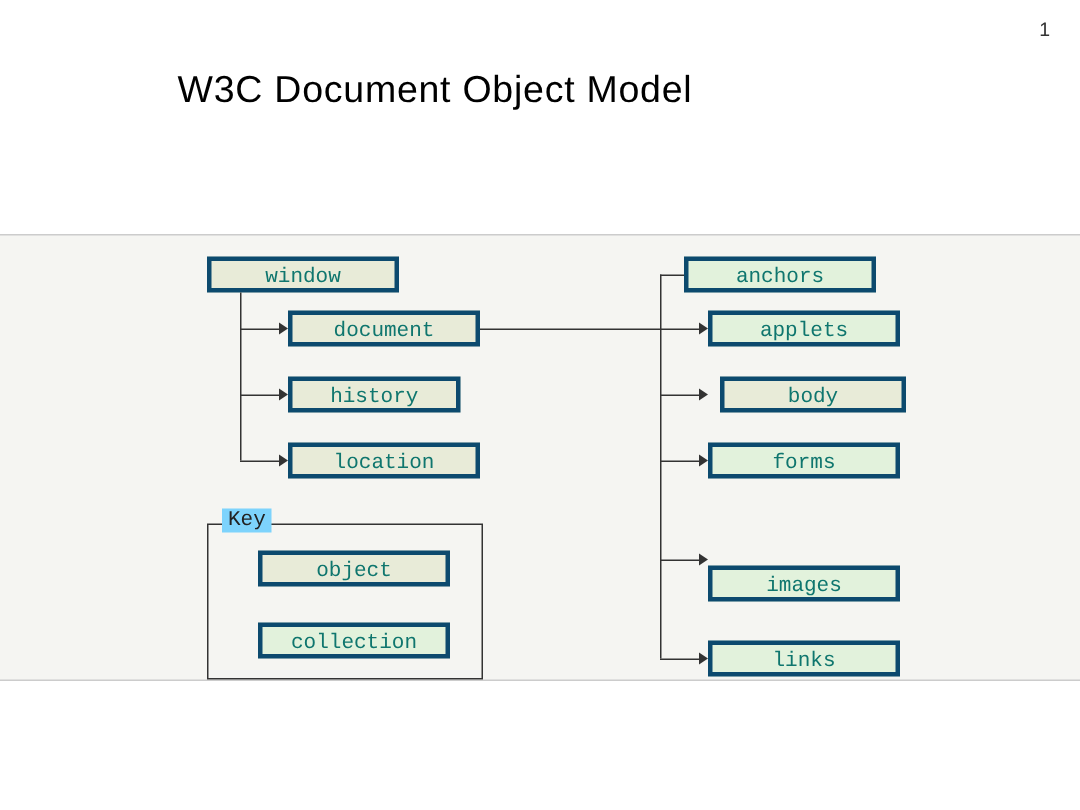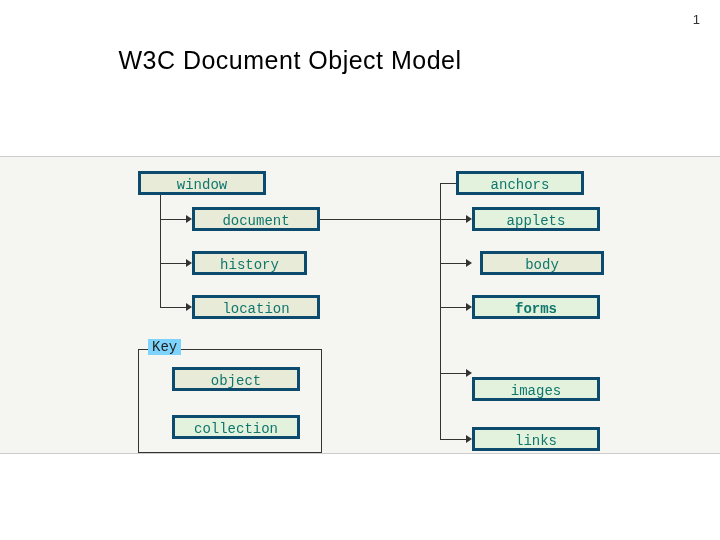--- a/index.html
+++ b/index.html
@@ -114,21 +114,21 @@
   <div class="line hline" style="left:440px; top:62px; width:26px;"></div>
   <div class="arrow-head" style="left:466px; top:58px;"></div>
   <div class="node collection" style="left:472px; top:50px; width:128px;">applets</div>
 
   <div class="line hline" style="left:440px; top:106px; width:26px;"></div>
   <div class="arrow-head" style="left:466px; top:102px;"></div>
   <div class="node object" style="left:480px; top:94px; width:124px;">body</div>
 
   <div class="line hline" style="left:440px; top:150px; width:26px;"></div>
   <div class="arrow-head" style="left:466px; top:146px;"></div>
-  <div class="node collection" style="left:472px; top:138px; width:128px;font-weight:bold;">forms</div>
+  <div class="node collection" style="left:472px; top:138px; width:128px;">forms</div>
 
   <div class="line hline" style="left:440px; top:216px; width:26px;"></div>
   <div class="arrow-head" style="left:466px; top:212px;"></div>
   <div class="node collection" style="left:472px; top:220px; width:128px;">images</div>
 
   <div class="line hline" style="left:440px; top:282px; width:26px;"></div>
   <div class="arrow-head" style="left:466px; top:278px;"></div>
   <div class="node collection" style="left:472px; top:270px; width:128px;">links</div>
 
   <div class="key-box" style="left:138px; top:192px; width:184px; height:104px;"></div>

